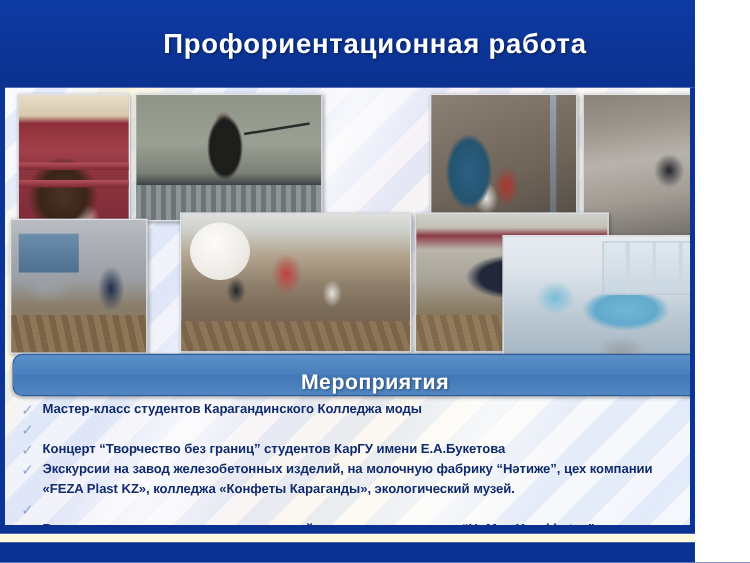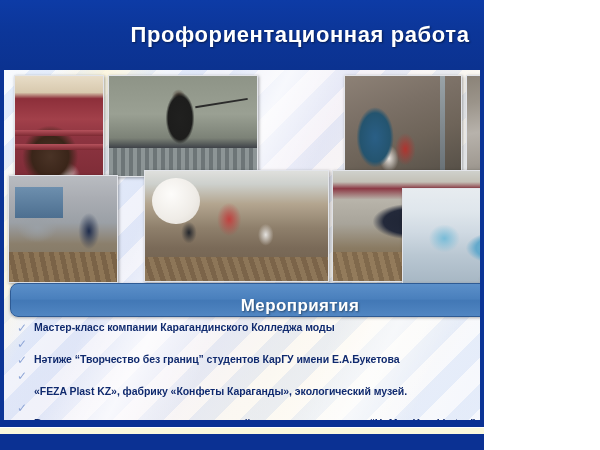--- a/index.html
+++ b/index.html
@@ -7,21 +7,21 @@
 
   html, body {
     width: 600px;
     height: 450px;
     overflow: hidden;
     font-family: "Liberation Sans", "DejaVu Sans", sans-serif;
   }
 
   .slide {
     position: relative;
-    width: 484px;
+    width: 556px;
     height: 450px;
     background: #0b3496;
     overflow: hidden;
   }
 
   
   .title-band {
     position: absolute;
     left: 0; top: 0;
     width: 600px; height: 70px;
@@ -353,39 +353,40 @@
     </div>
 
     <div class="events-box">
       <div class="events-title">Мероприятия</div>
     </div>
 
     <div class="bullets">
 
       <div class="bullet-row">
         <div class="check">✓</div>
-        <div class="btext">Мастер-класс компании Карагандинского Колледжа моды</div>
-      </div>
-
-      <div class="bullet-row">
-        <div class="check">✓</div>
-      </div>
-
-      <div class="bullet-row">
-        <div class="check">✓</div>
-        <div class="btext">Нәтиже “Творчество без границ” студентов КарГУ имени Е.А.Букетова</div>
-      </div>
-
-      <div class="bullet-row">
-        <div class="check">✓</div>
+        <div class="btext">Мастер-класс студентов Карагандинского Колледжа моды</div>
+      </div>
+
+      <div class="bullet-row">
+        <div class="check">✓</div>
+      </div>
+
+      <div class="bullet-row">
+        <div class="check">✓</div>
+        <div class="btext">Концерт “Творчество без границ” студентов КарГУ имени Е.А.Букетова</div>
+      </div>
+
+      <div class="bullet-row">
+        <div class="check">✓</div>
+        <div class="btext">Экскурсии  на завод  железобетонных изделий, на молочную фабрику “Нәтиже”, цех компании</div>
       </div>
 
       <div class="bullet-row">
         <div class="check blank">✓</div>
-        <div class="btext">«FEZA Plast  KZ», фабрику «Конфеты Караганды», экологический музей.</div>
+        <div class="btext">«FEZA Plast  KZ», колледжа «Конфеты Караганды», экологический музей.</div>
       </div>
 
       <div class="bullet-row">
         <div class="check">✓</div>
       </div>
 
       <div class="bullet-row">
         <div class="check">✓</div>
         <div class="btext">Встреча  с экспертом по организационной психологии компании “HuMan Kazakhstan”</div>
       </div>

